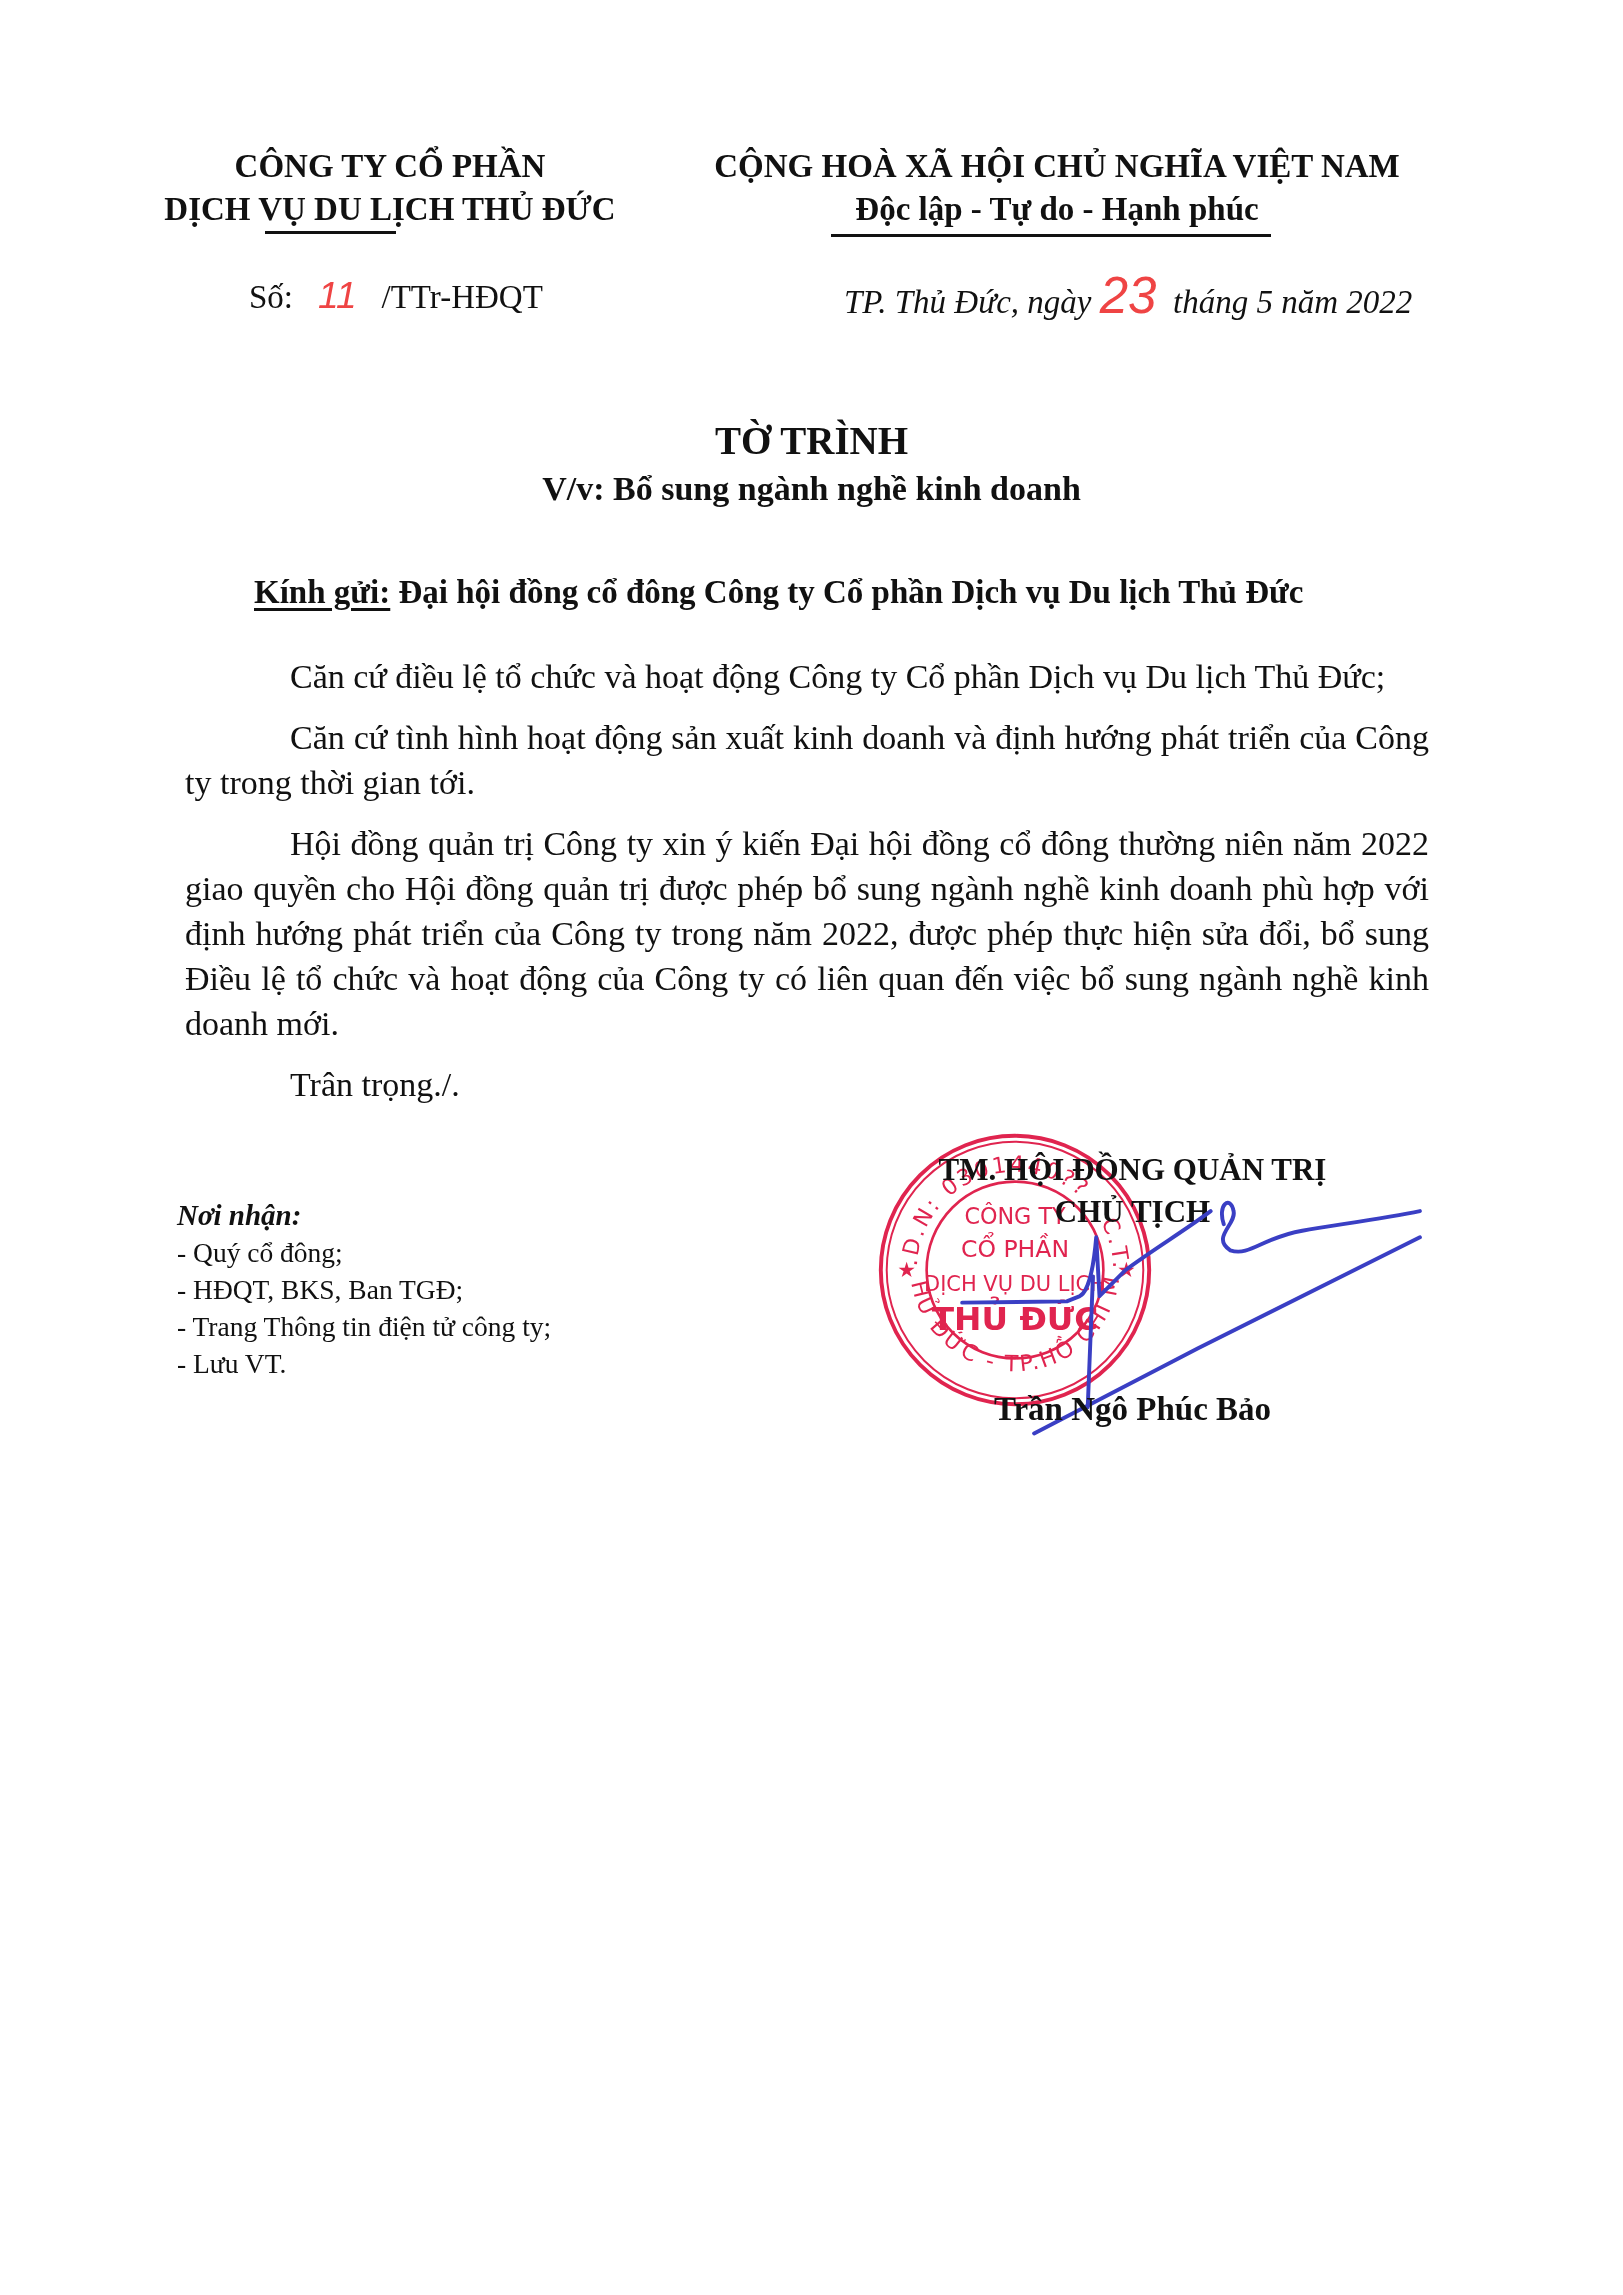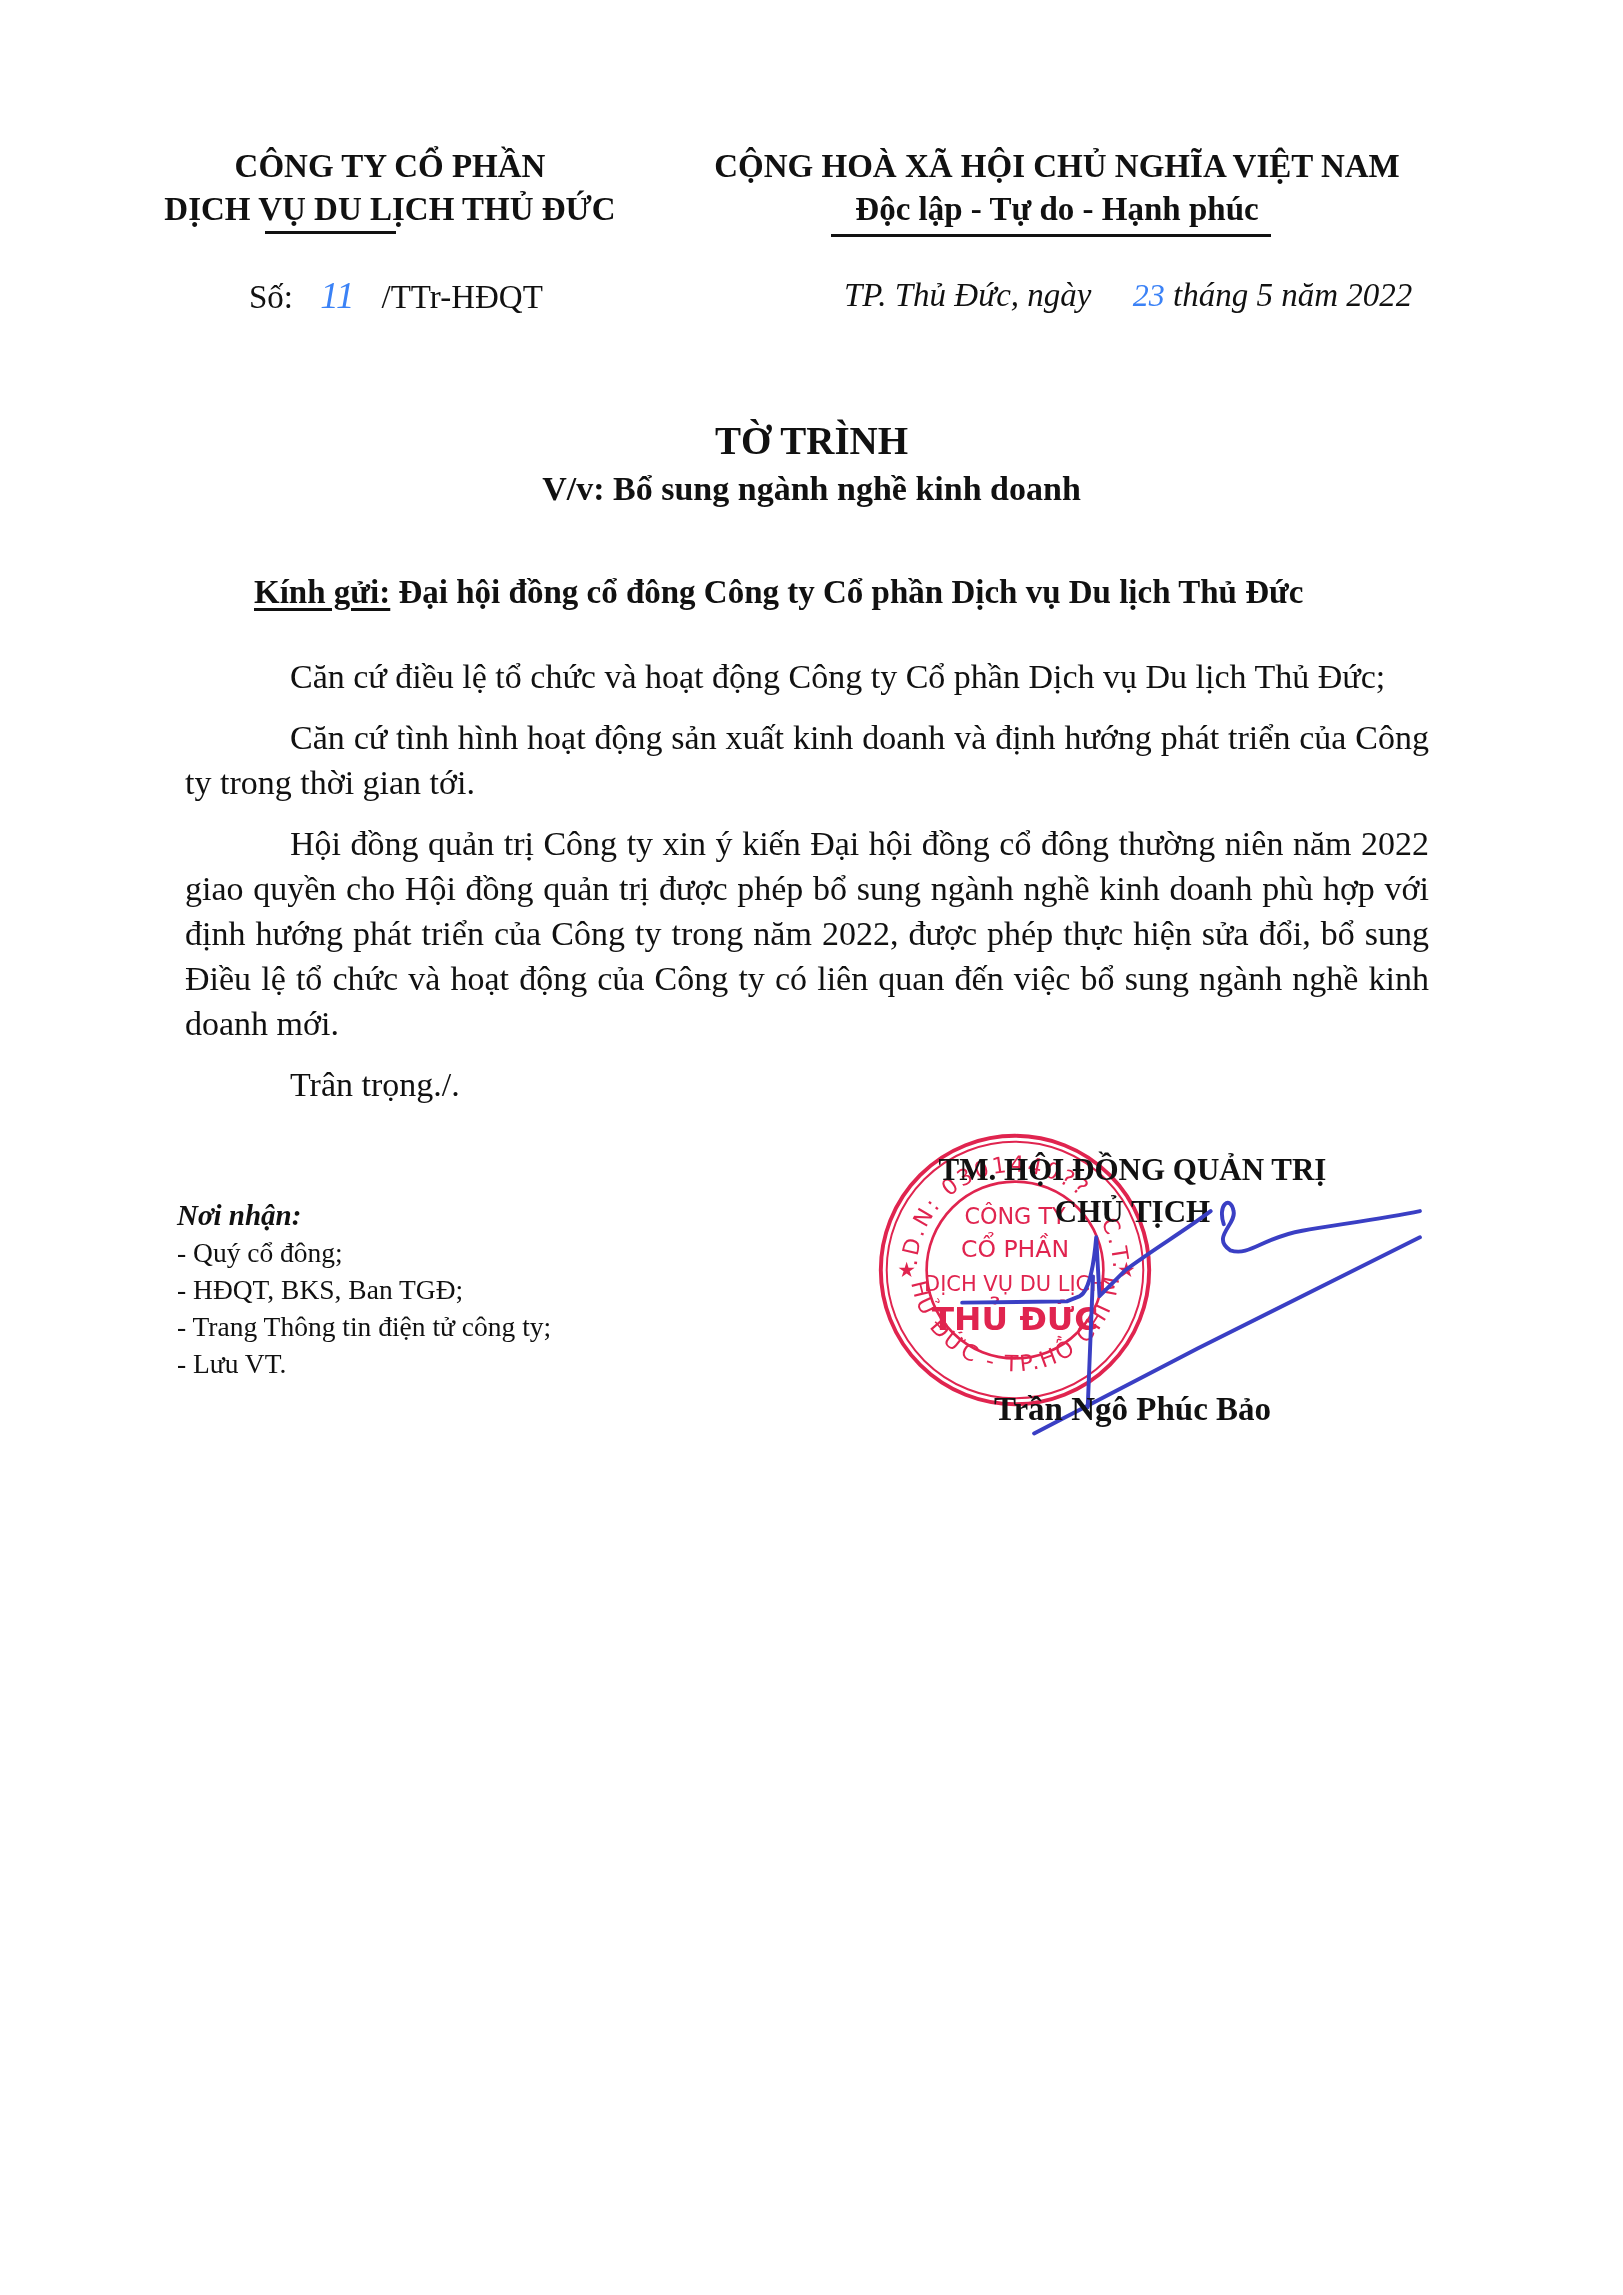--- a/index.html
+++ b/index.html
@@ -6,21 +6,21 @@
   body {
     width: 1623px; height: 2295px; position: relative; overflow: hidden;
     font-family: "Liberation Serif", "DejaVu Serif", serif; color: #111111;
   }
   .abs { position: absolute; }
   .bold { font-weight: bold; }
   .italic { font-style: italic; }
   .center { text-align: center; }
   .hdr { font-size: 33px; line-height: 43px; font-weight: bold; }
   .ul-line { position: absolute; height: 2.6px; background: #111; }
-  .hand { color: #3b82f6; font-family: Liberation Serif, serif; font-style: italic; }
+  .hand { color: #ef4444; font-family: Liberation Sans, sans-serif; font-style: italic; }
   .body-text { font-size: 34px; line-height: 45px; }
   .indent { text-indent: 105px; }
   p { margin: 16px; }
 </style>
 </head>
 <body>
 
 <div class="abs center hdr" style="left:148px; top:145px; width:484px;">
   <div>CÔNG TY CỔ PHẦN</div>
   <div>DỊCH VỤ DU LỊCH THỦ ĐỨC</div>
@@ -34,21 +34,21 @@
 </div>
 
 <div class="abs center hdr" style="left:687px; top:145px; width:740px;">
   <div>CỘNG HOÀ XÃ HỘI CHỦ NGHĨA VIỆT NAM</div>
   <div>Độc lập - Tự do - Hạnh phúc</div>
 </div>
 <div class="ul-line" style="left:831px; top:234px; width:440px;"></div>
 
 <div class="abs italic" style="left:844px; top:274px; font-size:33px; line-height:43px; white-space:nowrap;">
   <span>TP. Thủ Đức, ngày</span>
-  <span class="hand" style="display:inline-block; width:65px; text-align:right; font-size:32px;">23</span>
+  <span class="hand" style="display:inline-block; width:65px; text-align:left; font-size:51px;">23</span>
   <span>tháng 5 năm 2022</span>
 </div>
 
 <div class="abs center bold" style="left:0; width:1623px; top:416px; font-size:39px; line-height:50px;">TỜ TRÌNH</div>
 <div class="abs center bold" style="left:0; width:1623px; top:466px; font-size:34px; line-height:45px;">V/v: Bổ sung ngành nghề kinh doanh</div>
 
 <div class="abs bold" style="left:254px; top:571px; font-size:33px; line-height:43px; white-space:nowrap;">
   <span style="text-decoration: underline; text-decoration-thickness:2.6px; text-underline-offset:5.2px;margin-top:20px;">Kính gửi:</span>
   <span>Đại hội đồng cổ đông Công ty Cổ phần Dịch vụ Du lịch Thủ Đức</span>
 </div>

